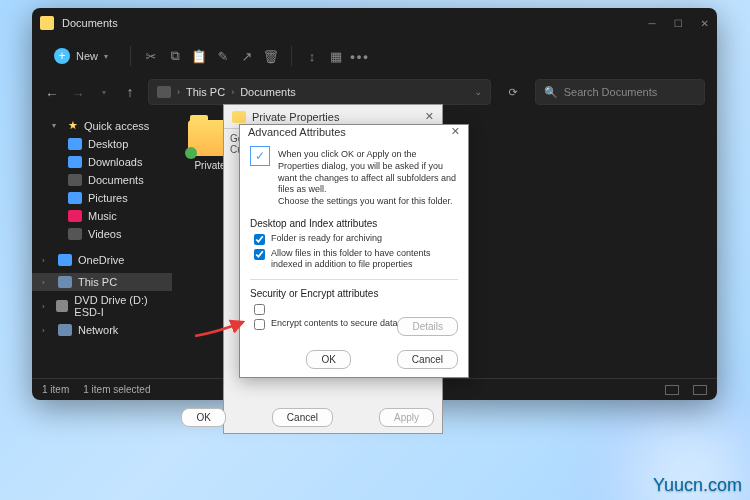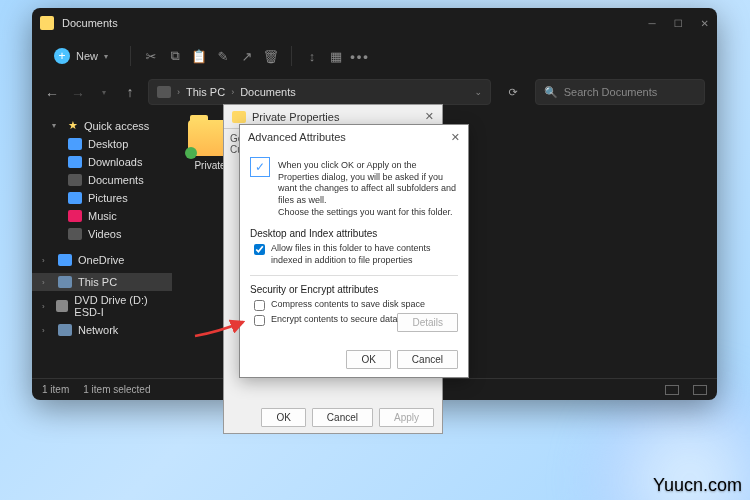--- a/index.html
+++ b/index.html
@@ -44,39 +44,39 @@
 .statusbar { height: 22px; border-top: 1px solid #333; display: flex; align-items: center; padding: 0 10px; gap: 14px; font-size: 10px; color: #aaa; }
 .statusbar .sp { flex: 1; }
 .viewbtn { width: 14px; height: 10px; border: 1px solid #666; }
 
 .props { position: absolute; top: 104px; left: 223px; width: 220px; height: 330px; background: #f0f0f0; border: 1px solid #999; font-size: 11px; color: #333; }
 .propstitle { height: 24px; display: flex; align-items: center; padding: 0 8px; gap: 6px; border-bottom: 1px solid #ccc; }
 .propstitle .fi { width: 14px; height: 12px; background: #ffd966; border-radius: 2px; }
 .propstitle .cls { margin-left: auto; color: #666; }
 .propstabs { display: flex; padding: 4px 6px 0; font-size: 10px; color: #555; gap: 8px; }
 .propsbtns { position: absolute; bottom: 6px; right: 8px; display: flex; gap: 6px; }
-.wbtn { background: #fdfdfd; border: 1px solid #bbb; border-radius: 1px; padding: 3px 14px; font-size: 10px; color: #333; }
+.wbtn { background: #fdfdfd; border: 1px solid #bbb; border-radius: 8px; padding: 3px 14px; font-size: 10px; color: #333; margin-left: 40px; }
 .wbtn.dis { color: #aaa; }
 
 .adv { position: absolute; top: 124px; left: 239px; width: 230px; height: 254px; background: #fff; border: 1px solid #888; box-shadow: 0 4px 16px rgba(0,0,0,0.3); font-size: 10px; color: #333; display: flex; flex-direction: column; }
 .advtitle { height: 24px; display: flex; align-items: center; padding: 0 8px; font-size: 11px; }
 .advtitle .cls { margin-left: auto; color: #666; }
 .advbody { flex: 1; padding: 8px 10px; }
 .advhdr { display: flex; gap: 8px; margin-bottom: 10px; }
 .advhdr .ic { width: 20px; height: 20px; border: 1px solid #4a9eff; display: flex; align-items: center; justify-content: center; color: #4a9eff; font-size: 12px; flex-shrink: 0; }
 .advhdr .txt { font-size: 9px; line-height: 1.3; }
 .sect { font-size: 10px; color: #222; margin: 6px 0 4px; }
 .chk { display: flex; align-items: flex-start; gap: 6px; margin: 3px 0 3px 4px; font-size: 9px; line-height: 1.3; }
 .chk input { width: 11px; height: 11px; flex-shrink: 0; margin-top: 1px; accent-color: #0078d4; }
 .hr { border-top: 1px solid #ddd; margin: 8px 0; }
 .detbtn { float: right; margin-top: -16px; }
 .advbtns { padding: 6px 10px 8px; display: flex; justify-content: flex-end; gap: 6px; }
 
 .arrow { position: absolute; top: 318px; left: 193px; width: 56px; height: 20px; pointer-events: none; }
-.watermark { position: absolute; bottom: 4px; right: 8px; font-size: 18px; color: #000000; font-weight: 300; text-shadow: 0 1px 2px rgba(0,0,0,0.3); font-family: sans-serif; }
+.watermark { position: absolute; bottom: 4px; right: 8px; font-size: 18px; color: #0369a1; font-weight: 300; text-shadow: 0 1px 2px rgba(0,0,0,0.3); font-family: sans-serif; }
 </style>
 </head>
 <body>
 
 <div class="bloom"></div>
 
 <div class="explorer">
   <div class="titlebar">
     <div class="ticon"></div>
     <div class="title">Documents</div>
@@ -225,27 +225,30 @@
     <div class="advhdr">
       <div class="ic">✓</div>
       <div class="txt">
         <div style="margin-top:3px">When you click OK or Apply on the Properties dialog, you will be asked if you want the changes to affect all subfolders and files as well.</div>
         <div>Choose the settings you want for this folder.</div>
       </div>
     </div>
     <div class="sect">Desktop and Index attributes</div>
     <label class="chk">
         <input type="checkbox" checked="" style="">
+        <span>Folder is ready for archiving</span>
+      </label>
+    <label class="chk">
+        <input type="checkbox" checked="" style="">
         <span>Allow files in this folder to have contents indexed in addition to file properties</span>
       </label>
     <div class="hr"></div>
     <div class="sect">Security or Encrypt attributes</div>
     <label class="chk">
         <input type="checkbox" style="">
-        <span>Compress contents to save disk space</span>
       </label>
     <label class="chk">
         <input type="checkbox" style="">
         <span>Encrypt contents to secure data</span>
       </label>
     <button class="wbtn dis detbtn">Details</button>
   </div>
   <div class="advbtns">
     <button class="wbtn">OK</button>
     <button class="wbtn">Cancel</button>

